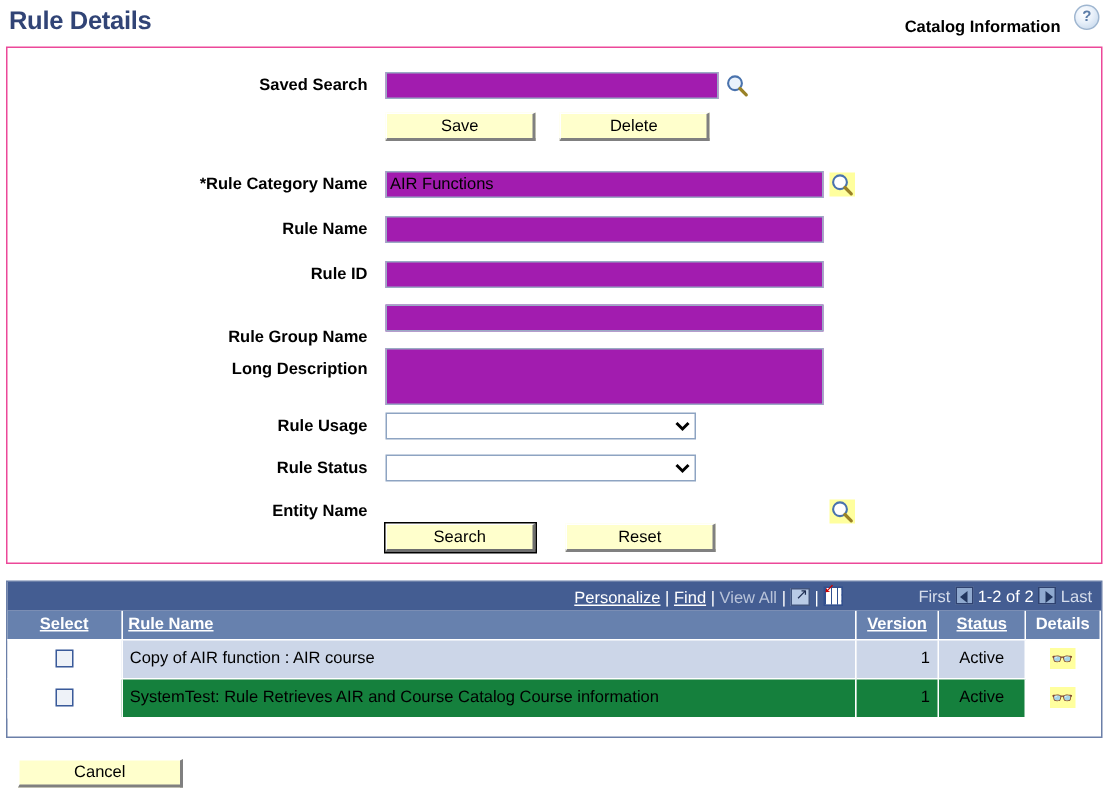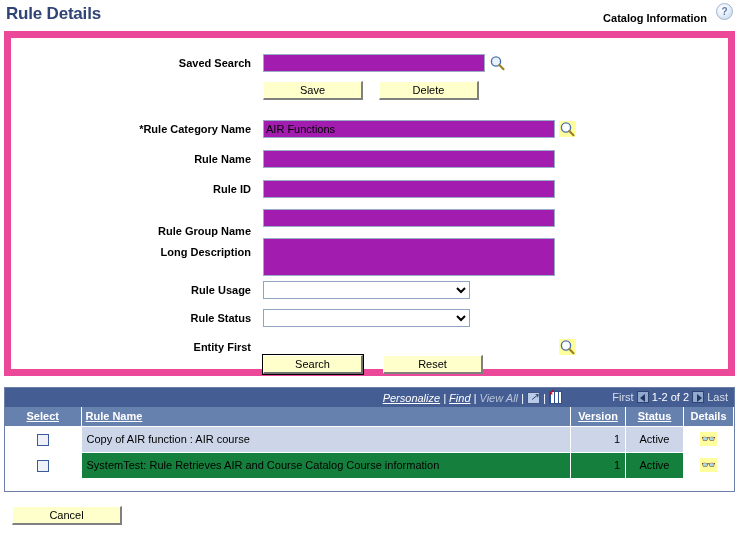--- a/index.html
+++ b/index.html
@@ -35,21 +35,21 @@
     border: 1px solid #9fb6d0;
     color: #5b7ca8; font-size: 10px; font-weight: bold;
     text-align: center; line-height: 15px;
     cursor: pointer;
   }
 
   
   .panel {
     position: absolute; left: 4px; top: 31px;
     width: 731px; height: 345px;
-    border: 7px solid #ec4899;
+    border: 1px solid #ec4899;
     background: #ffffff;
   }
 
   .form-row { position: absolute; left: 0; width: 731px; }
   .f-label {
     position: absolute; width: 240px; text-align: right;
     font-size: 11px; font-weight: bold; color: #000;
     line-height: 18px;
   }
   .f-input {
@@ -108,21 +108,21 @@
     border: 1px solid #6b7fa8;
     background: #ffffff;
   }
   .grid-navbar {
     position: relative; height: 19px; width: 100%;
     background: #445d92;
     color: #ffffff;
   }
   .navlinks {
     position: absolute; right: 172px; top: 3px;
-    font-size: 11px; color: #ffffff; white-space: nowrap; font-style: italic;
+    font-size: 11px; color: #ffffff; white-space: nowrap;
   }
   .navlinks a {
     color: #ffffff; text-decoration: underline; cursor: pointer;
   }
   .navlinks span.sep { color: #ffffff; }
   .navlinks span.disabled { color: #b9c4da; text-decoration: none; }
 
   .icon-expand {
     display: inline-block; width: 13px; height: 12px;
     background: #b9cbe6; border: 1px solid #42557e;
@@ -277,21 +277,21 @@
     </div>
 
     <div class="form-row" style="top:271px;">
       <div class="f-label" style="left:0; top:0;">Rule Status</div>
       <select class="f-input" style="left:252px; top:0; width:207px;">
         <option></option>
       </select>
     </div>
 
     <div class="form-row" style="top:300px;">
-      <div class="f-label" style="left:0; top:0;">Entity First</div>
+      <div class="f-label" style="left:0; top:0;">Entity Name</div>
       <span class="lookup req" style="left:548px; top:1px;">
         <svg width="17" height="16" viewBox="0 0 17 16">
             <circle cx="7" cy="6.5" r="4.6" fill="#ffffff" stroke="#4a73ad" stroke-width="1.4"></circle>
             <line x1="10.3" y1="10" x2="14.5" y2="14.2" stroke="#9a8227" stroke-width="2.2" stroke-linecap="round"></line>
           </svg>
       </span>
     </div>
 
     <div class="form-row" style="top:317px;">
       <button class="btn default" style="left:252px; top:0; width:100px;">Search</button>

